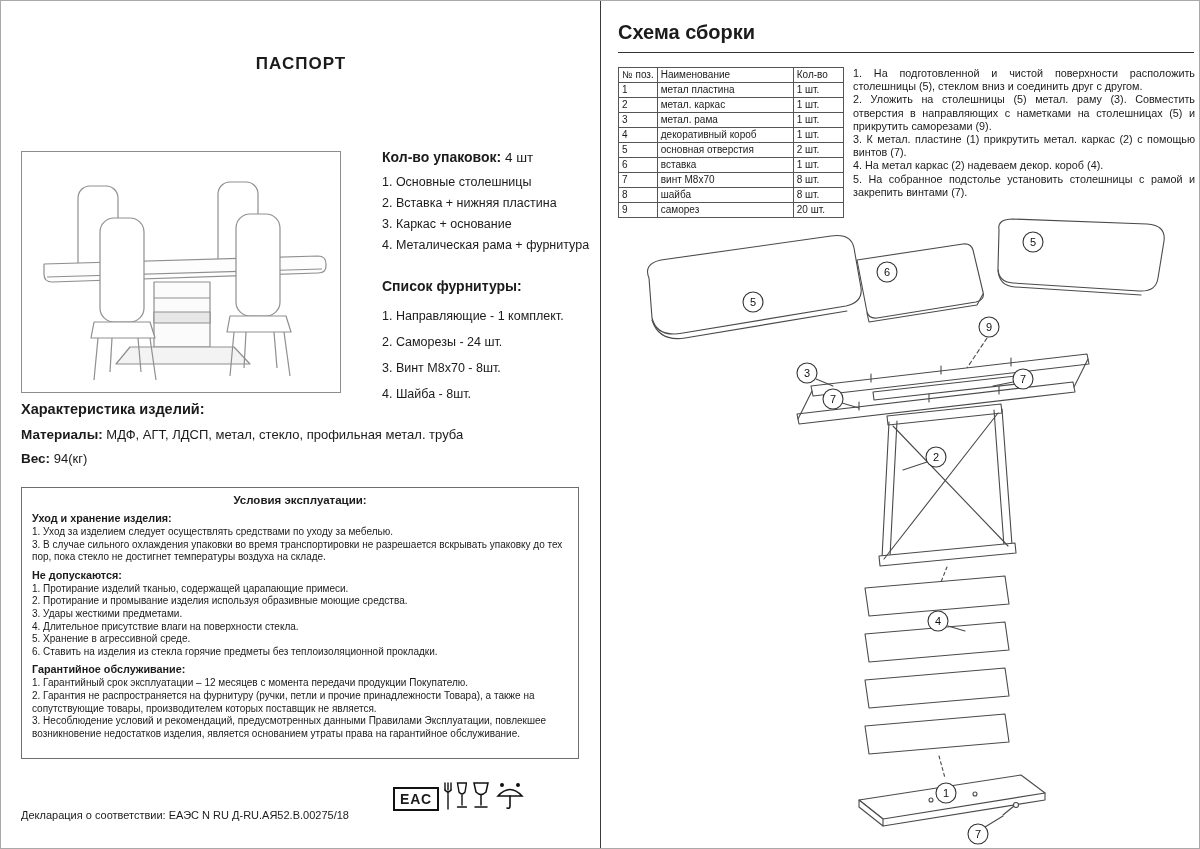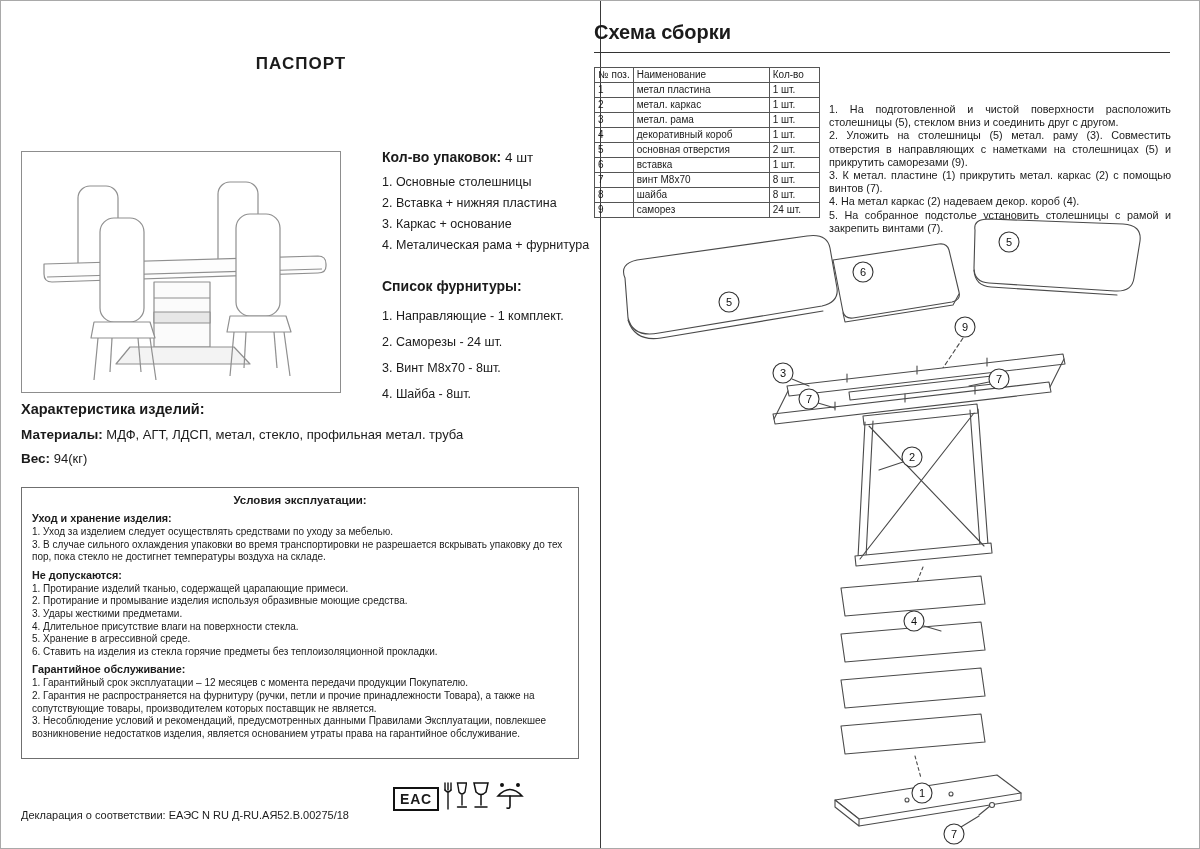--- a/index.html
+++ b/index.html
@@ -2,21 +2,21 @@
 <html><head>
 <meta charset="utf-8">
 <style>
   * { margin:0; padding:0; box-sizing:border-box; }
   html,body { width:1200px; height:849px; }
   body { background:#e8e8e8; font-family:"Liberation Sans", sans-serif; color:#1b1b1b; }
   .sheet { position:absolute; left:0; top:0; width:1200px; height:849px; background:#fff; border:1px solid #a9a9a9; overflow:hidden; }
   .divider { position:absolute; left:599px; top:0; width:1px; height:849px; background:#3a3a3a; }
   .page { position:absolute; top:0; height:849px; }
   .page.left  { left:0;   width:599px; }
-  .page.right { left:576px; width:600px;text-decoration:underline; }
+  .page.right { left:600px; width:600px;text-decoration:underline; }
 
   
   .passport-title { position:absolute; left:20px; top:53px; width:560px; text-align:center;
                     font-size:17px; font-weight:bold; letter-spacing:1px; }
   .product-image { position:absolute; left:20px; top:150px; width:320px; height:242px;
                    border:1px solid #8d8d8d; background:#fff; }
   .product-image svg { width:100%; height:100%; }
 
   .pack-col { position:absolute; left:357px; top:148px; width:232px;margin-left:24px; }
   .pack-head { font-size:13.5px; margin-bottom:7px; }
@@ -44,21 +44,21 @@
   
   .scheme-title { position:absolute; left:17px; top:20px; font-size:20px; font-weight:bold; }
   .scheme-rule { position:absolute; left:17px; top:51px; width:576px; border-bottom:1.5px solid #333; }
 
   table.parts { position:absolute; left:17px; top:66px; border-collapse:collapse;border-radius:23px; }
   table.parts th, table.parts td { border:1px solid #555; font-size:10px; font-weight:normal;
       padding:1px 3px; text-align:left; line-height:12px; white-space:nowrap; }
   table.parts th { height:15px; }
   .col-num { width:36px; } .col-name { width:136px; } .col-qty { width:50px; }
 
-  .instructions { position:absolute; left:252px; top:66px; width:342px;margin-top:36px; }
+  .instructions { position:absolute; left:252px; top:66px; width:342px; }
   .instr { font-size:10.8px; line-height:13.2px; text-align:justify; }
 
   svg.diagram { position:absolute; left:20px; top:215px; width:560px; height:630px; }
 </style>
 </head>
 <body>
 
 <div class="sheet">
   <div class="divider"></div>
 
@@ -233,21 +233,21 @@
             <td>8 шт.</td>
           </tr>
           <tr>
             <td>8</td>
             <td>шайба</td>
             <td>8 шт.</td>
           </tr>
           <tr>
             <td>9</td>
             <td>саморез</td>
-            <td>24 шт.</td>
+            <td>20 шт.</td>
           </tr>
         </tbody>
     </table>
 
     <div class="instructions">
         <div class="instr">1. На подготовленной и чистой поверхности расположить столешницы (5), стеклом вниз и соединить друг с другом.</div>
         <div class="instr">2. Уложить на столешницы (5) метал. раму (3). Совместить отверстия в направляющих с наметками на столешницах (5) и прикрутить саморезами (9).</div>
         <div class="instr">3. К метал. пластине (1) прикрутить метал. каркас (2) с помощью винтов (7).</div>
         <div class="instr">4. На метал каркас (2) надеваем декор. короб (4).</div>
         <div class="instr">5. На собранное подстолье установить столешницы с рамой и закрепить винтами (7).</div>

